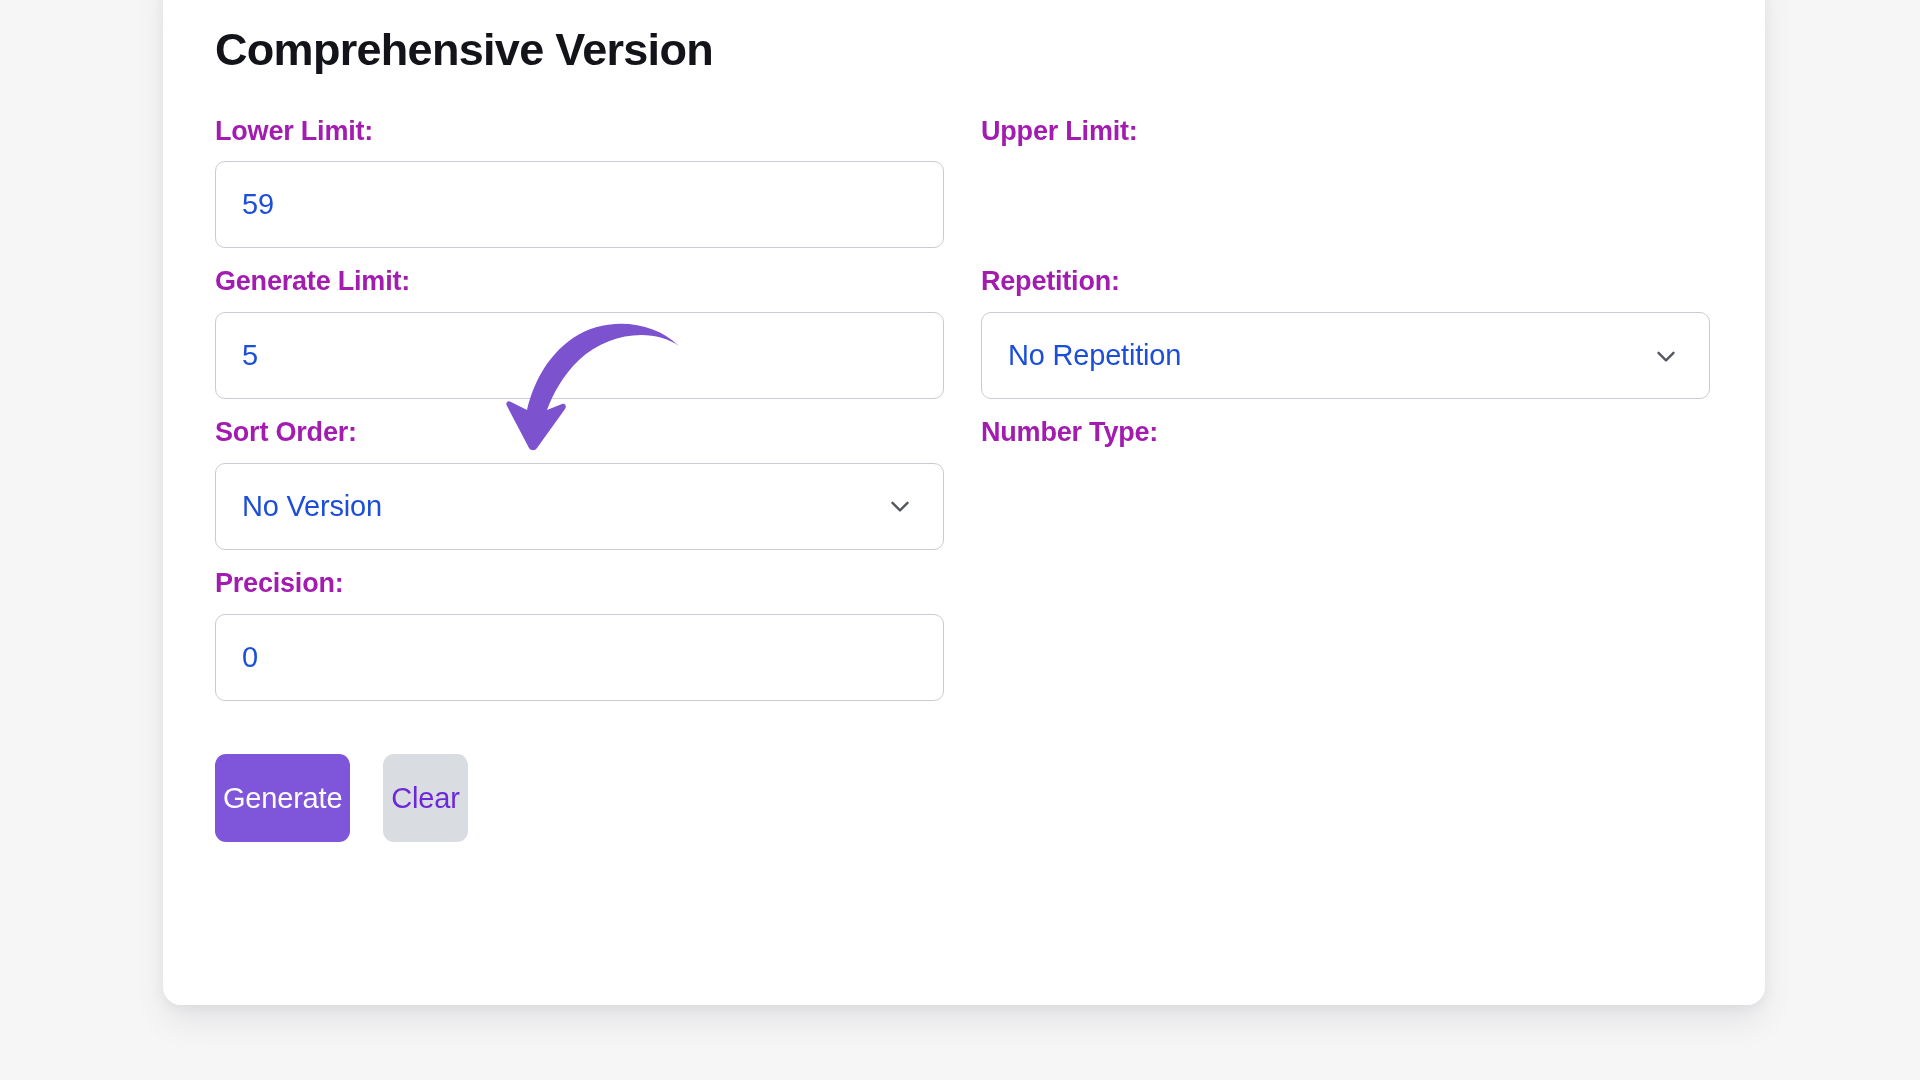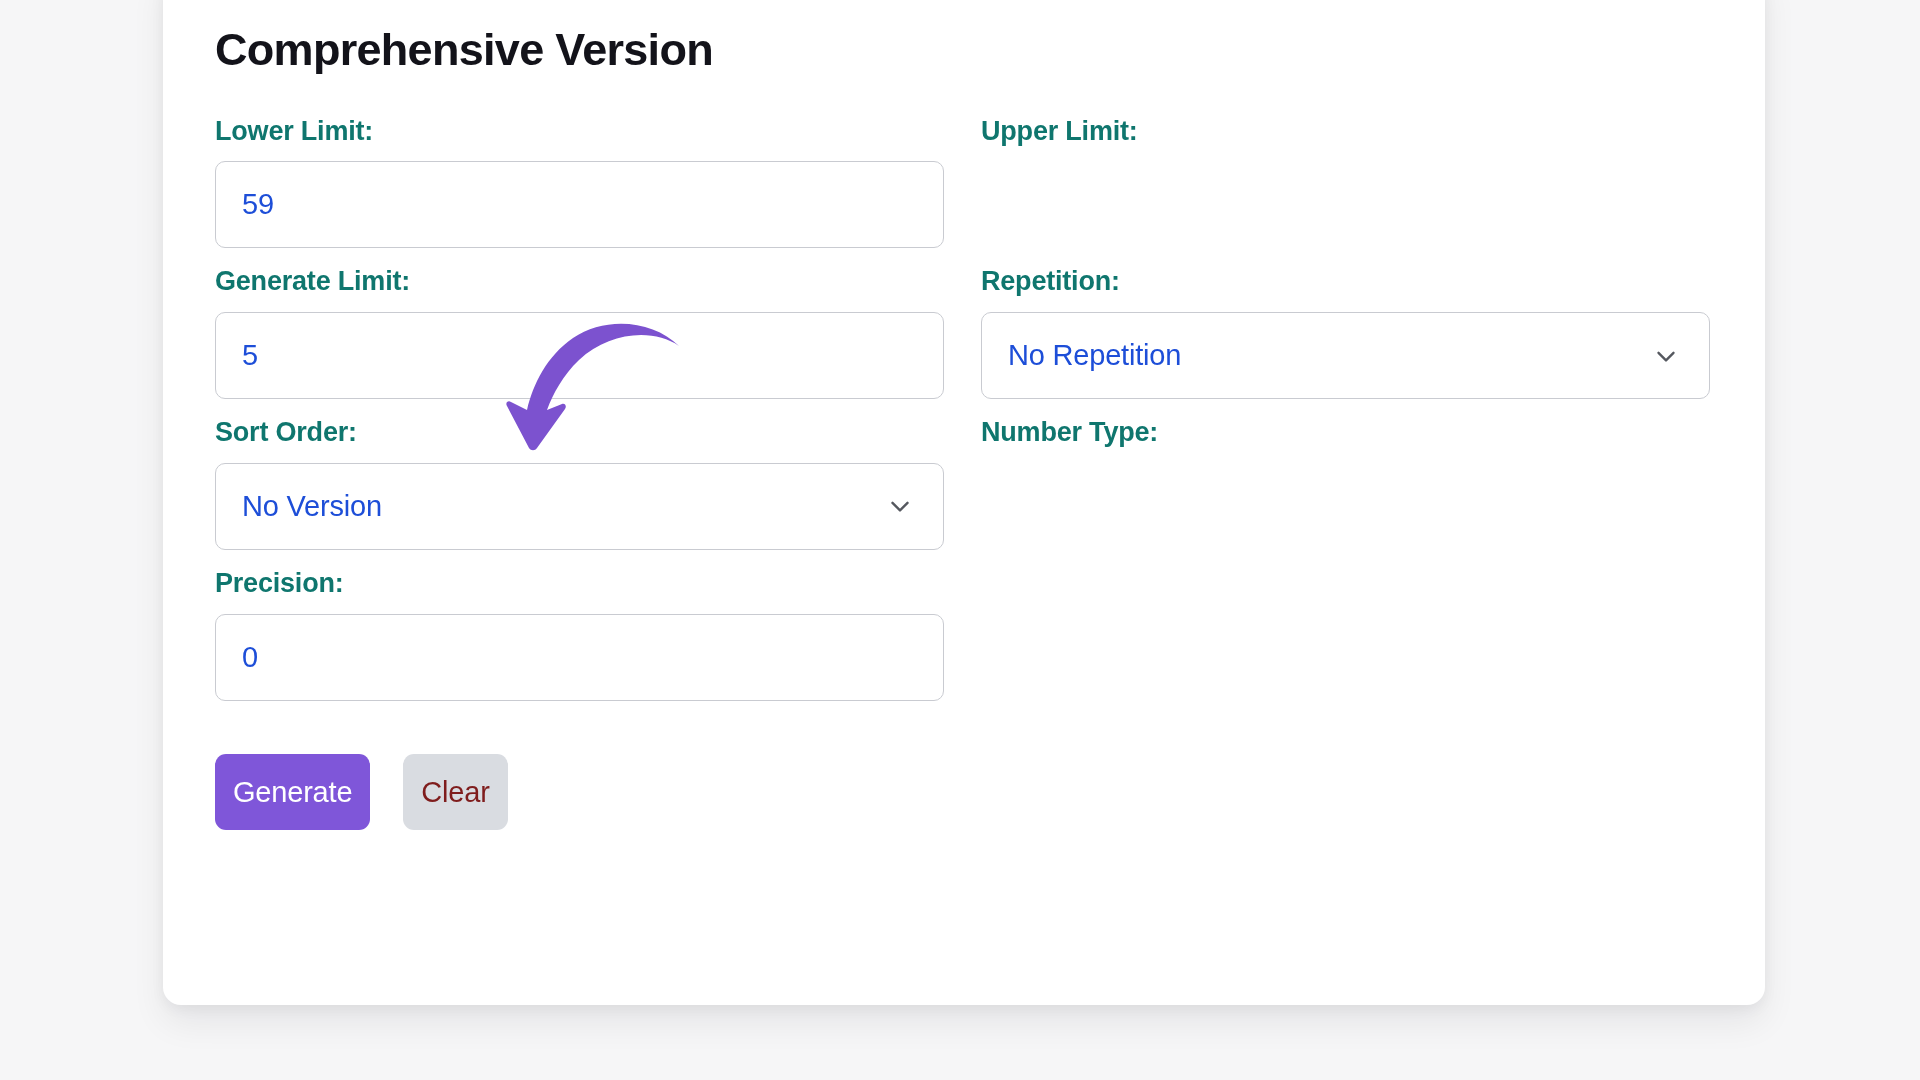--- a/index.html
+++ b/index.html
@@ -61,21 +61,21 @@
   }
 
   .field {
     margin-bottom: 17px;
   }
 
   .label {
     display: block;
     font-size: 27px;
     font-weight: 600;
-    color: #0f766e;
+    color: #a21caf;
     letter-spacing: -0.2px;
     line-height: 1.25;
     margin-bottom: 13px;
   }
 
   .control {
     position: relative;
     height: 87px;
     width: 100%;
     background: #ffffff;
@@ -117,33 +117,33 @@
     margin-top: 36px;
   }
 
   .btn {
     border: none;
     border-radius: 11px;
     font-family: "Liberation Sans", sans-serif;
     font-size: 29px;
     letter-spacing: -0.2px;
     cursor: pointer;
-    height: 76px;
-    padding: 0 18px;
+    height: 88px;
+    padding: 0 8px;
     line-height: 70px;
   }
 
   .btn-primary {
     background: #7f56d9;
     color: #ffffff;
   }
 
   .btn-secondary {
     background: #d9dce1;
-    color: #7f1d1d;
+    color: #6d28d9;
   }
 
   
   .arrow-annotation {
     position: absolute;
     left: 330px;
     top: 352px;
     width: 190px;
     height: 152px;
     pointer-events: none;

